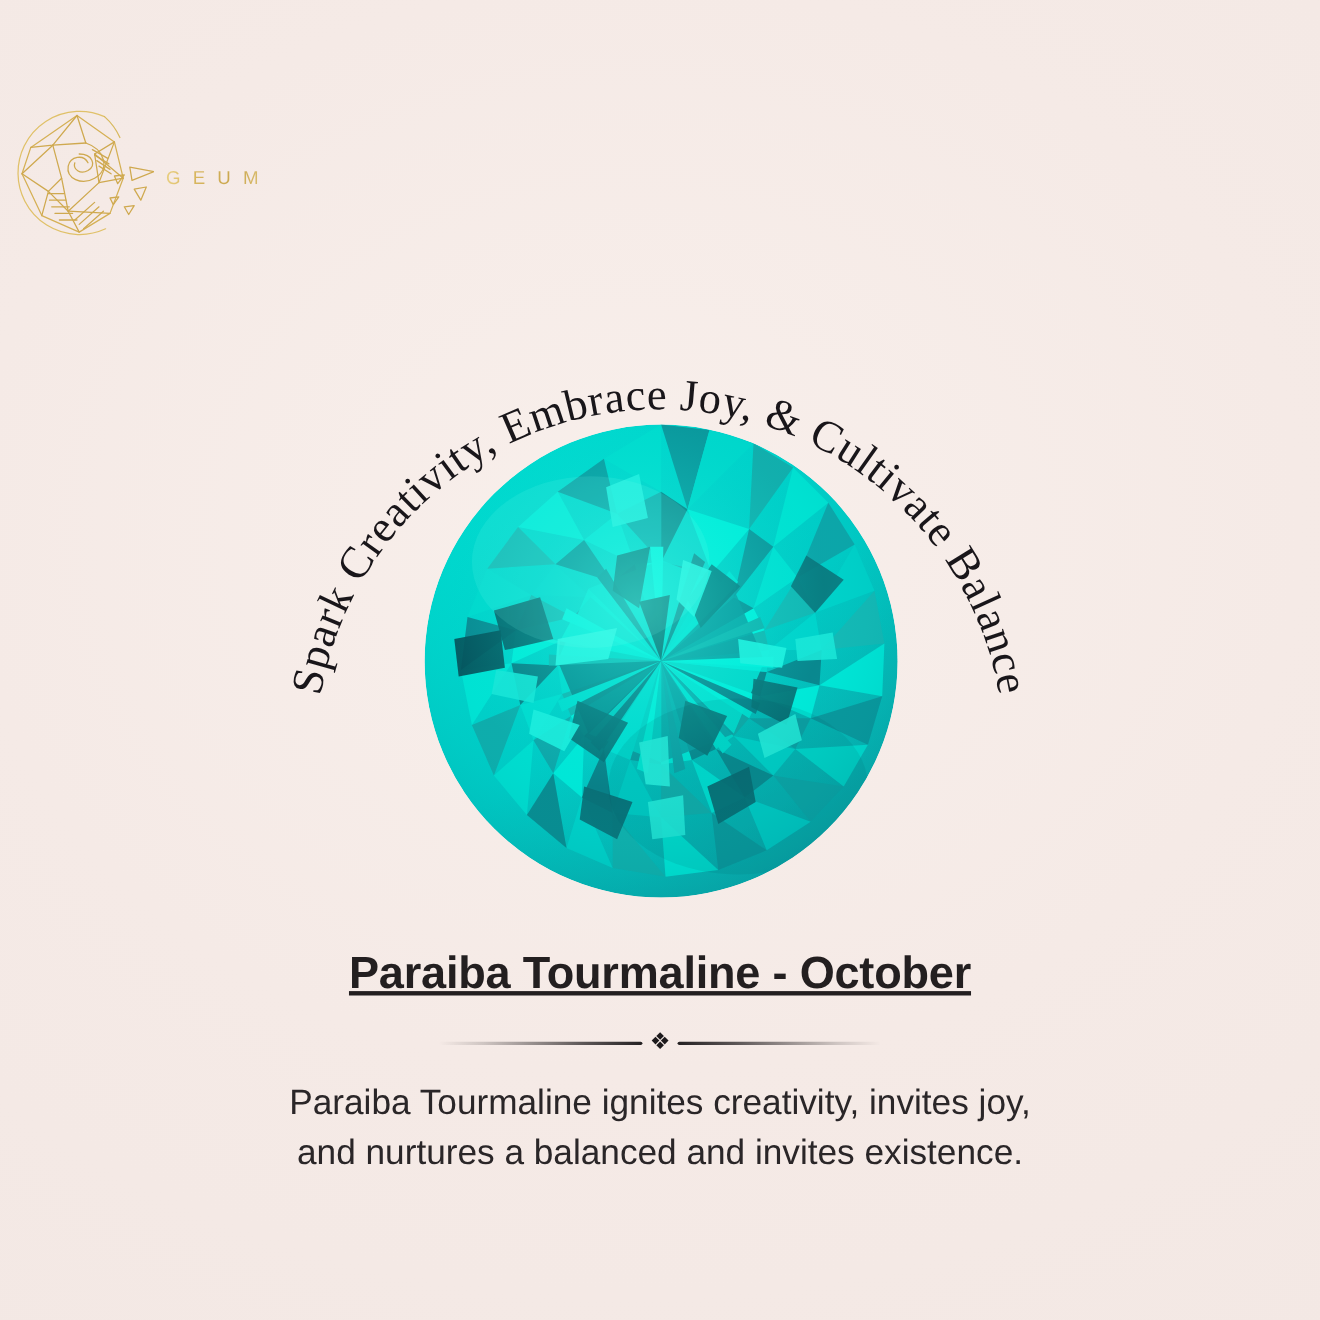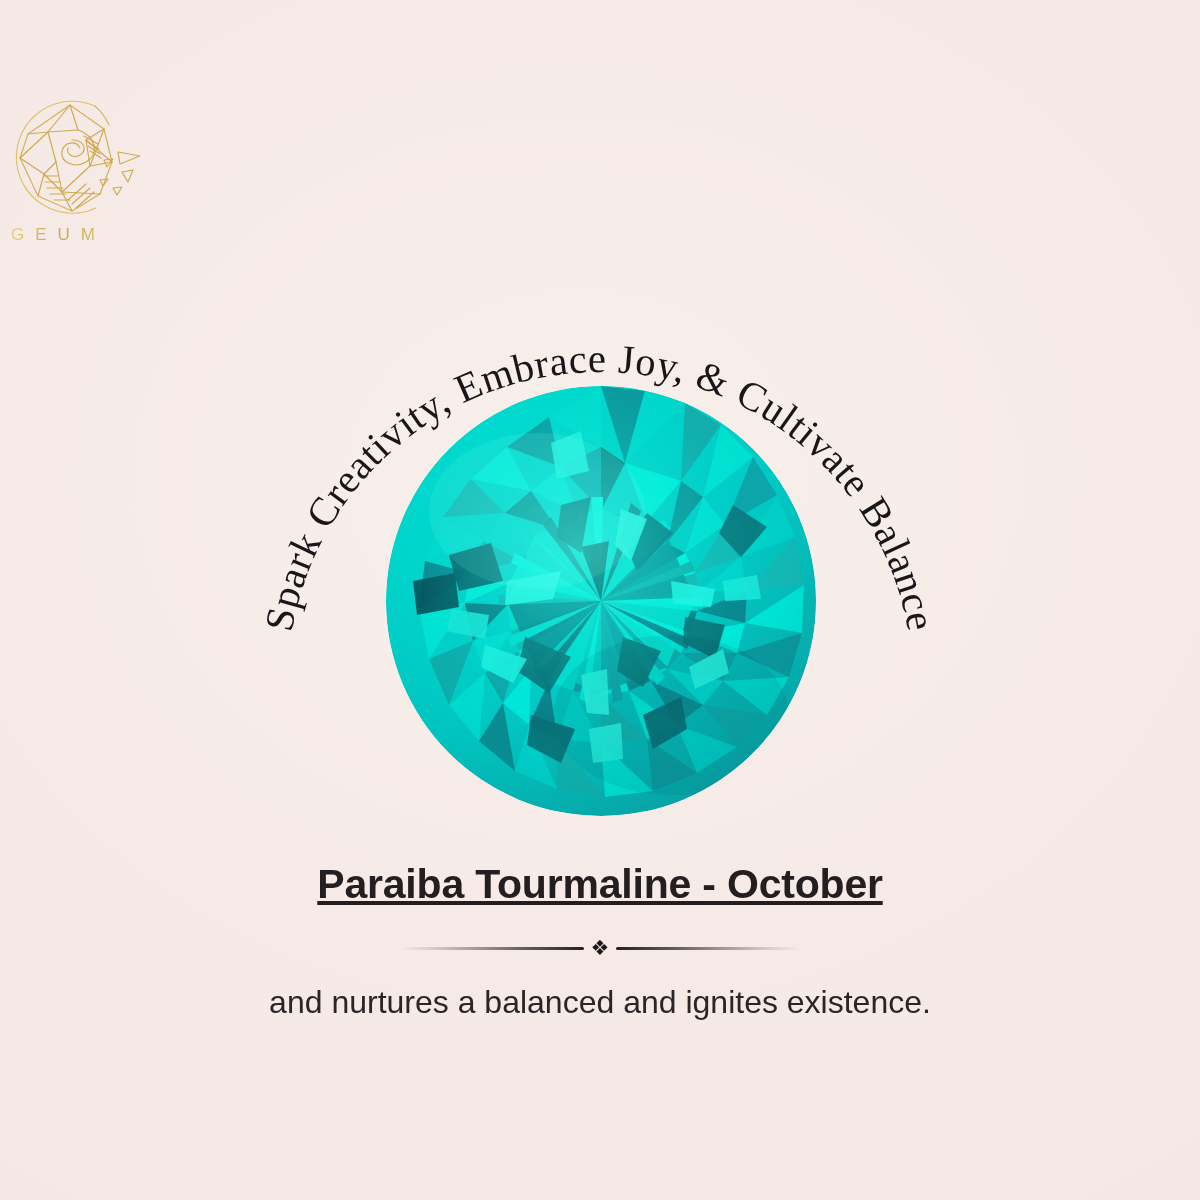--- a/index.html
+++ b/index.html
@@ -23,22 +23,22 @@
     overflow: hidden;
   }
 
   
   #logo-block {
     position: absolute;
     left: 0;
     right: 0;
     top: 96px;
     display: flex;
-    flex-direction: column;
-    align-items: flex-start;
+    flex-direction: row;
+    align-items: center;
   }
   #logo-mark {
     width: 140px;
     height: 122px;
     display: block;
   }
   #logo-wordmark {
     margin-top: 8px;
     font-family: "Liberation Sans", sans-serif;
     font-size: 17px;
@@ -363,16 +363,17 @@
 
   <div id="stone-title">Paraiba Tourmaline - October</div>
 
   <div id="divider">
     <span class="div-line left"></span>
     <span id="divider-ornament">❖</span>
     <span class="div-line right"></span>
   </div>
 
   <div id="stone-desc">
-    <div>and nurtures a balanced and ignites existence.</div>
+    <div>Paraiba Tourmaline ignites creativity, invites joy,</div>
+    <div>and nurtures a balanced and invites existence.</div>
   </div>
 
 </div>
 
 </body></html>

